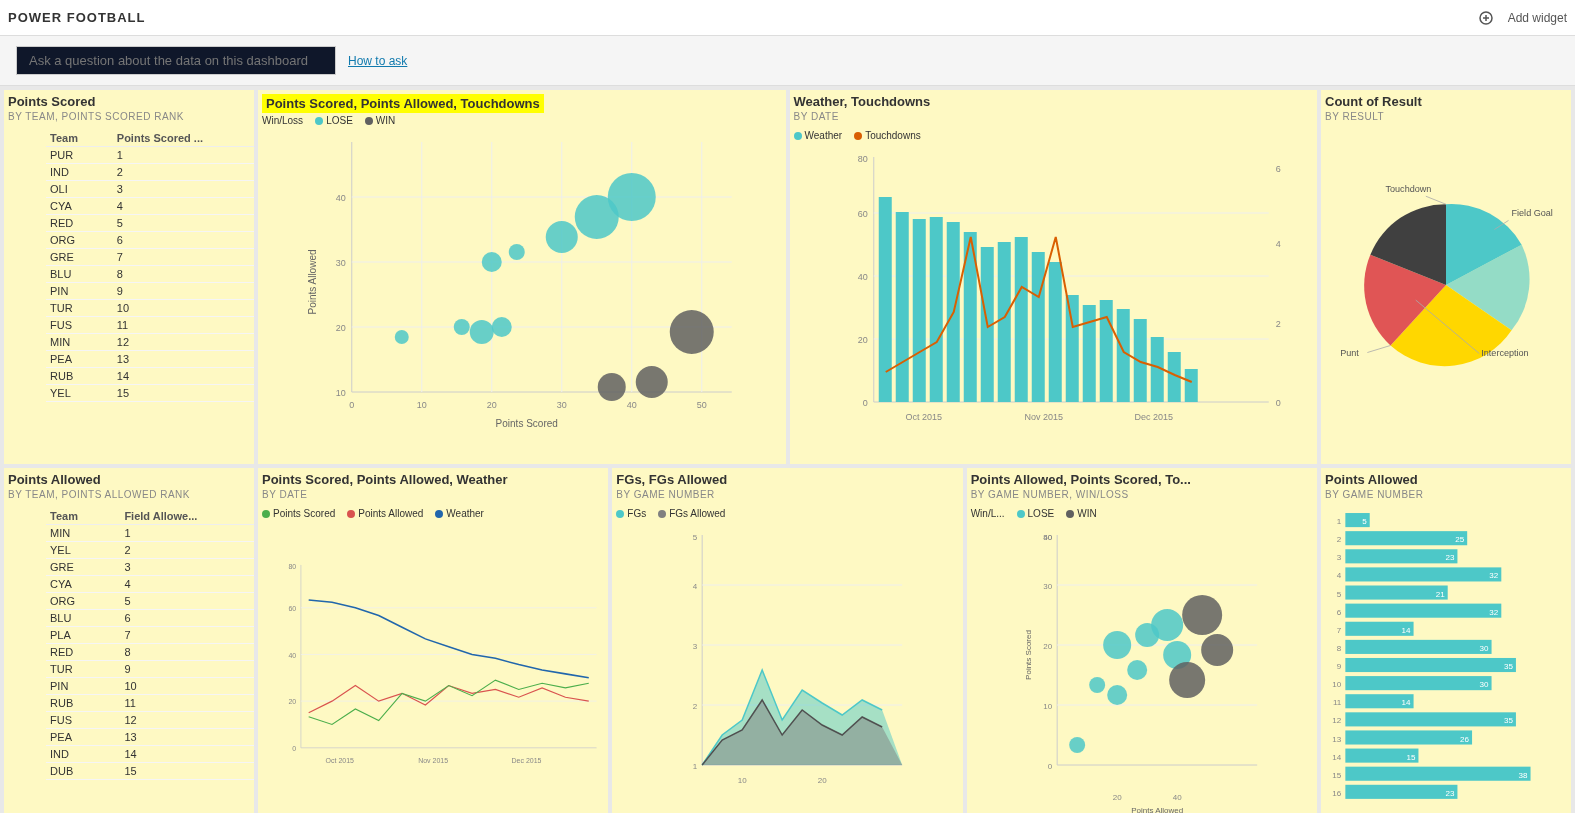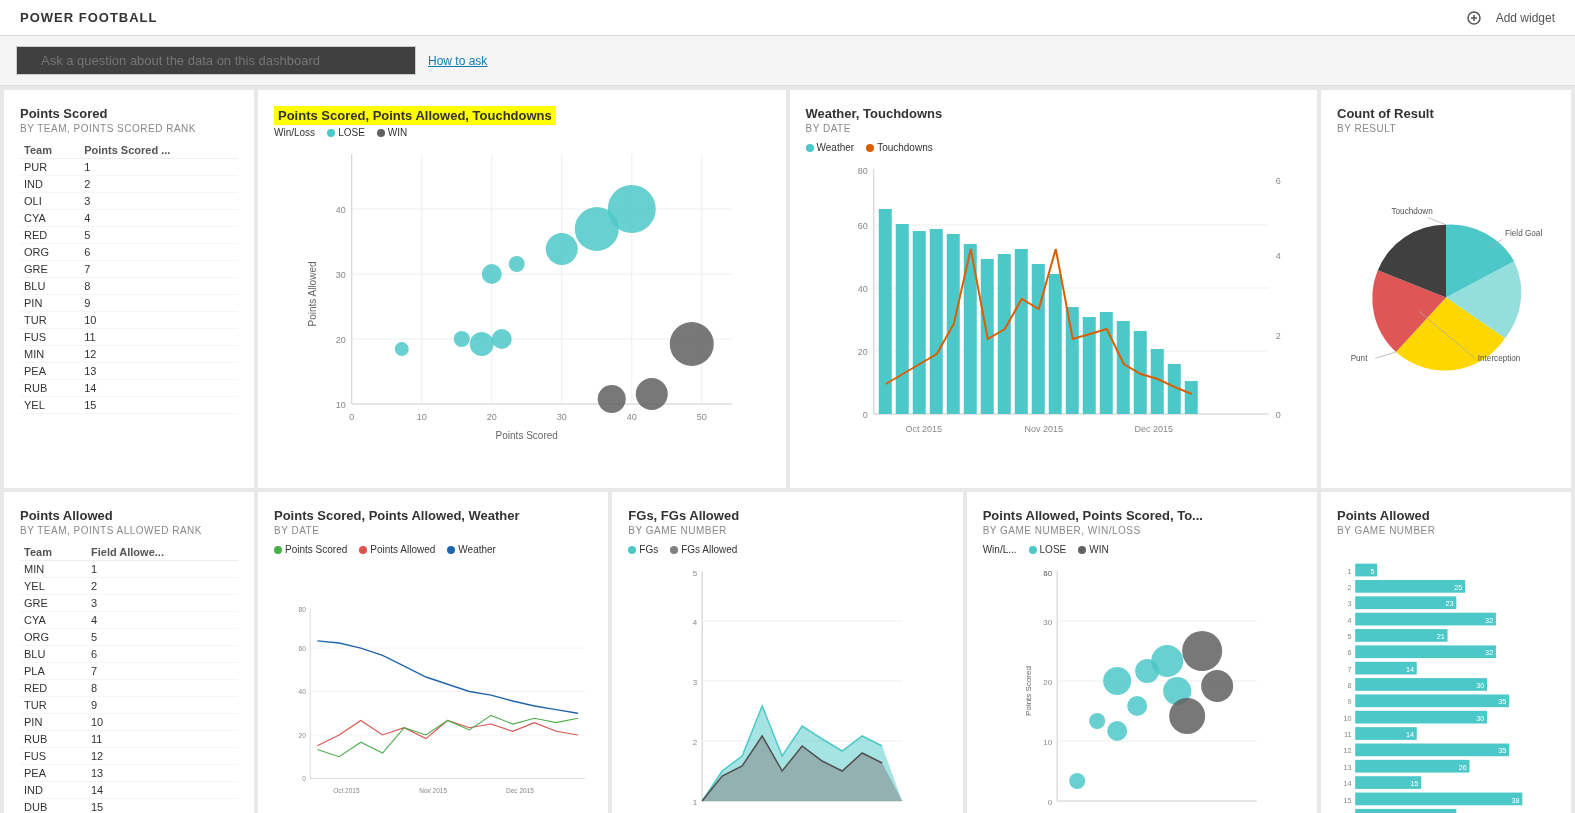--- a/index.html
+++ b/index.html
@@ -1,32 +1,32 @@
 <!DOCTYPE html>
 <html><head>
   <meta charset="utf-8">
   <style>
     * { box-sizing: border-box; margin: 0; padding: 0; }
     body { font-family: 'Segoe UI', Arial, sans-serif; background: #f0f0f0; font-size: 12px; color: #333; }
     
-    .header { background: #fff; padding: 8px 20px; display: flex; align-items: center; justify-content: space-between; border-bottom: 1px solid #ddd; height: 36px; }
+    .header { background: #fff; padding: 8px 8px; display: flex; align-items: center; justify-content: space-between; border-bottom: 1px solid #ddd; height: 36px; }
     .header-title { font-size: 13px; font-weight: 600; color: #333; letter-spacing: 1px; }
     .add-widget { display: flex; align-items: center; gap: 15px; color: #555; font-size: 12px; cursor: pointer; }
     
     .search-bar { background: #f5f5f5; padding: 10px 16px; display: flex; align-items: center; gap: 12px; border-bottom: 1px solid #ddd; }
-    .search-input { border: 1px solid #ccc; background: #404040; padding: 6px 24px; width: 400px; font-size: 13px; color: #aaa; }
+    .search-input { border: 1px solid #ccc; background: #0f172a; padding: 6px 12px; width: 320px; font-size: 13px; color: #aaa; }
     .how-to-ask { color: #117aae; font-size: 12px; text-decoration: underline; cursor: pointer; }
     
     .widget { background: #fff; padding: 10px; overflow: hidden; }
     .widget-title { font-size: 13px; font-weight: 600; color: #333; margin-bottom: 2px; }
     .widget-subtitle { font-size: 10px; color: #888; text-transform: uppercase; margin-bottom: 8px; letter-spacing: 0.5px; }
     .widget-title-highlight { background: #ffff00; padding: 2px 4px; display: inline-block; text-align: center; }
     
     
-    .data-table { width: 100%; border-collapse: collapse; font-size: 11px; }
+    .data-table { width: 100%; border-collapse: collapse; font-size: 11px; margin-left: 38px; }
     .data-table th { text-align: left; padding: 2px 4px; font-weight: 600; border-bottom: 1px solid #eee; color: #555; }
     .data-table td { padding: 2px 4px; border-bottom: 1px solid #f5f5f5; }
     
     
     .legend { display: flex; gap: 12px; margin-bottom: 6px; font-size: 10px; align-items: center; }
     .legend-dot { width: 8px; height: 8px; border-radius: 50%; display: inline-block; margin-right: 3px; }
     .legend-item { display: flex; align-items: center; }
     
     svg text { font-family: 'Segoe UI', Arial, sans-serif; }
   </style>
@@ -48,21 +48,21 @@
 <div class="search-bar">
   <input type="text" class="search-input" placeholder="Ask a question about the data on this dashboard" style="">
   <span class="how-to-ask">How to ask</span>
 </div>
 
 <style>
   .full-dashboard { display: flex; flex-direction: column; gap: 4px; padding: 4px; background: #e8e8e8; }
   .dash-row { display: flex; gap: 4px; }
   .w-sm { flex: 0 0 250px; }
   .w-md { flex: 1; }
-  .widget { background: #ffffff; padding: 16px; overflow: hidden; }
+  .widget { background: #fef9c3; padding: 4px; overflow: hidden; }
 </style>
 
 <div class="full-dashboard">
 
   <div class="dash-row">
 
     <div class="widget w-sm">
       <div class="widget-title">Points Scored</div>
       <div class="widget-subtitle">BY TEAM, POINTS SCORED RANK</div>
       <table class="data-table">

